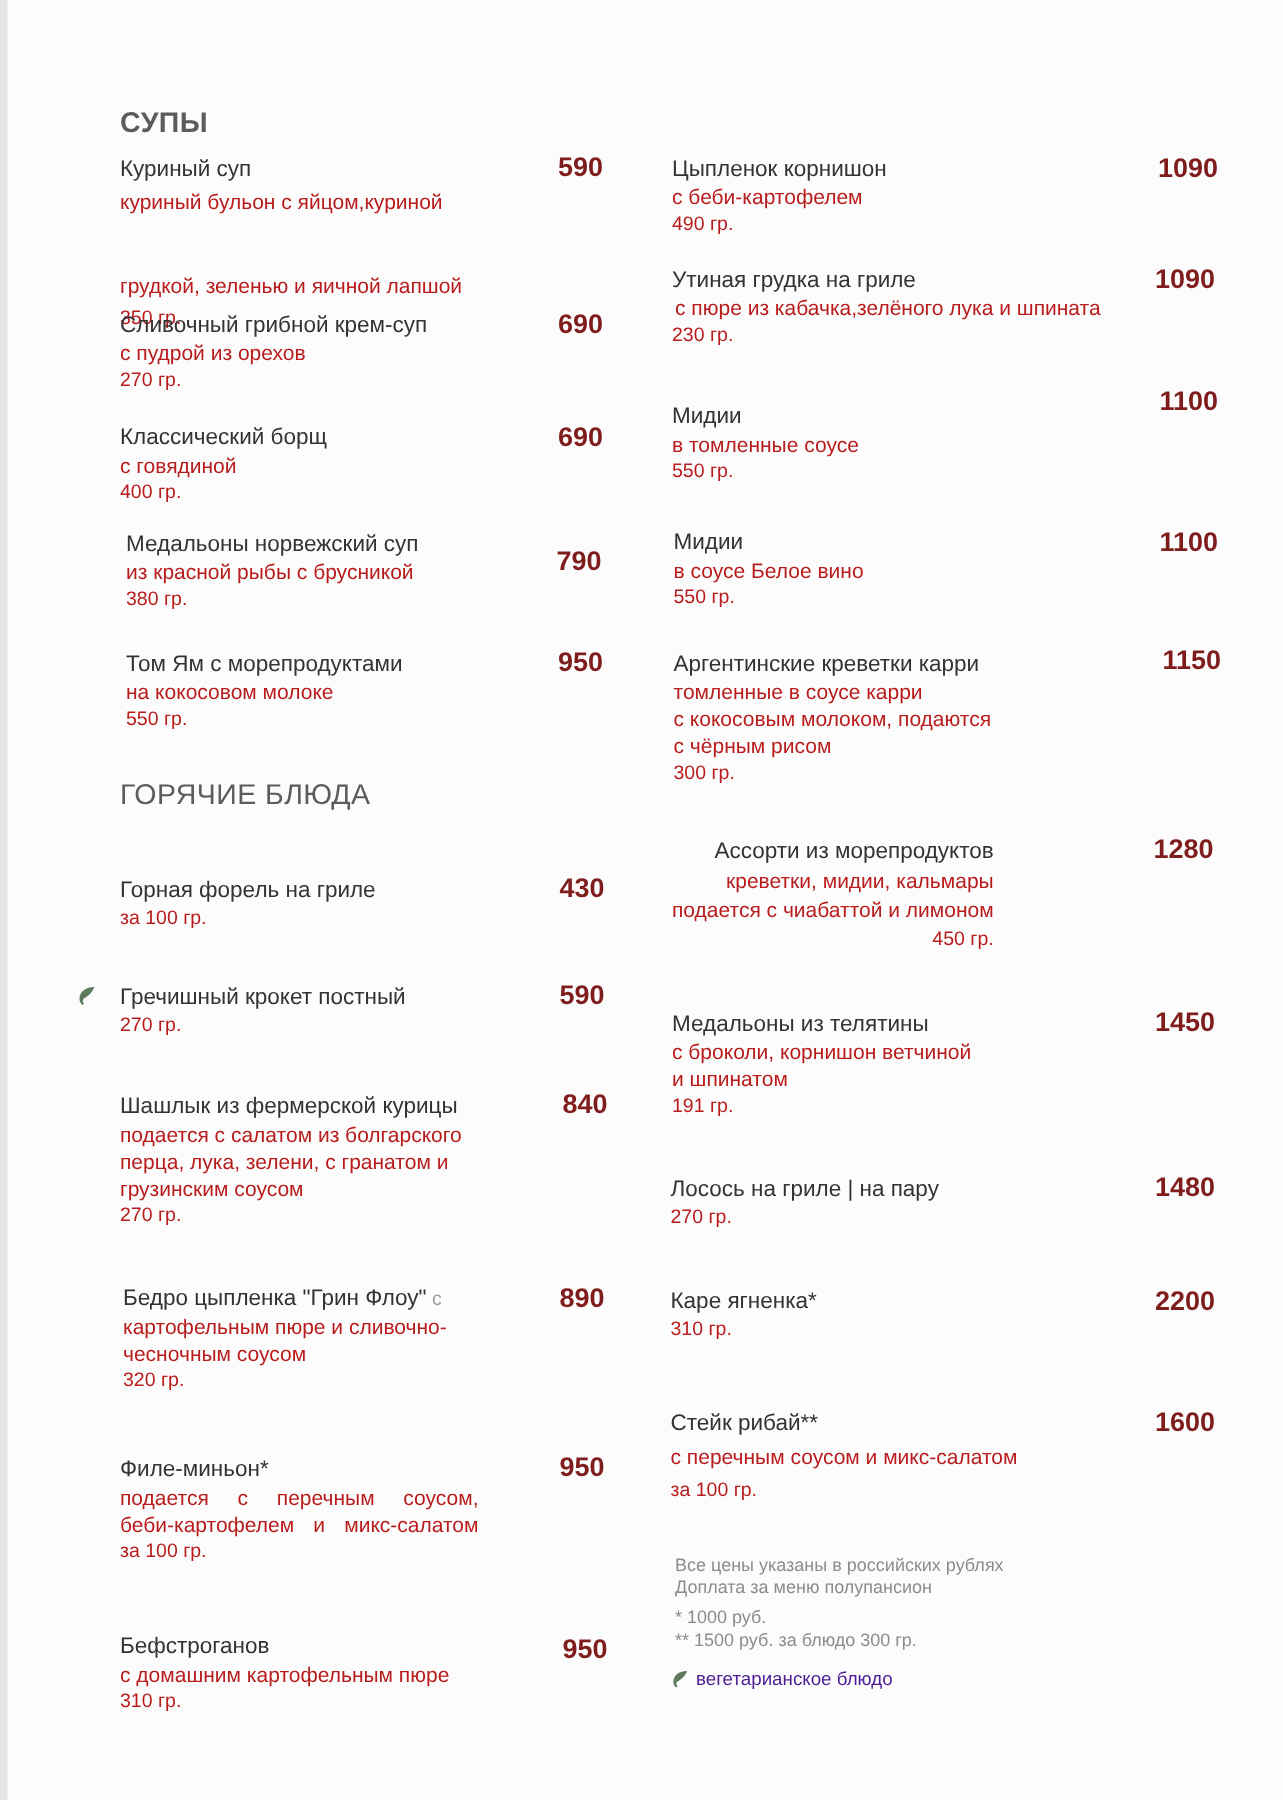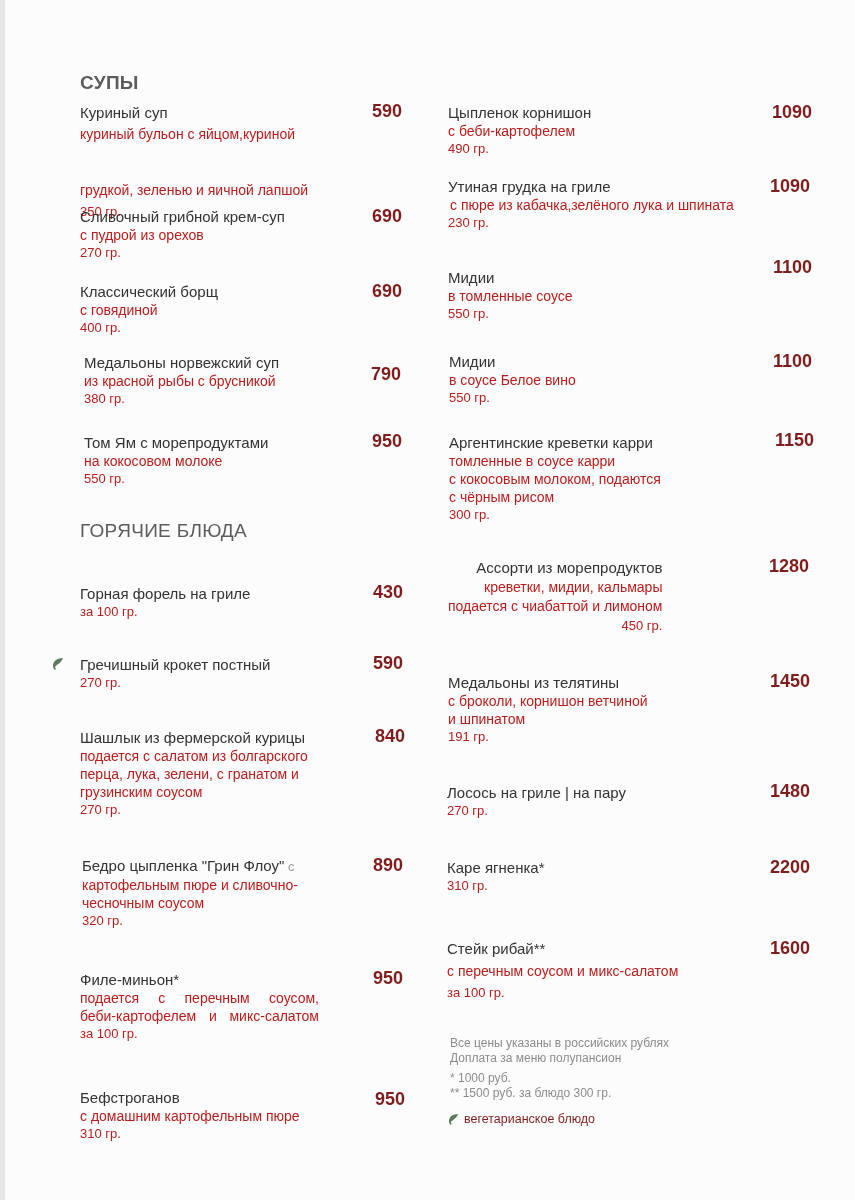--- a/index.html
+++ b/index.html
@@ -13,21 +13,21 @@
   }
   .item { position:absolute; }
   .item .name { font-size:15px; color:#333; line-height:18px; }
   .item .desc { font-size:14px; color:#b91c1c; line-height:18px; }
   .item .desc.justify { text-align:justify; text-align-last:justify; }
   .item .weight { font-size:13px; color:#b91c1c; line-height:18px; }
   .price { position:absolute; font-size:18px; color:#7f1d1d; font-weight:bold; }
   .leaf { position:absolute; width:12px; height:14px; }
   .notes { position:absolute; left:450px; top:1036px; font-size:12px; color:#8c8c8c; line-height:15px; }
   .notes .gap { height:5px; }
-  .legend { position:absolute; left:448px; top:1112px; font-size:12.5px; color:#7f1d1d; display:flex; align-items:center; gap:5px; }
+  .legend { position:absolute; left:448px; top:1112px; font-size:12.5px; color:#4c1d95; display:flex; align-items:center; gap:5px; }
 </style>
 </head>
 <body>
 
 <div class="left-edge"></div>
 
 <h2 class="section-title" style="left:80px;top:72px;font-weight:bold;">СУПЫ</h2>
 <h2 class="section-title" style="left:80px;top:520px;">ГОРЯЧИЕ БЛЮДА</h2>
 
 <div class="item" style="left:80px;top:104px;width:250px;">

